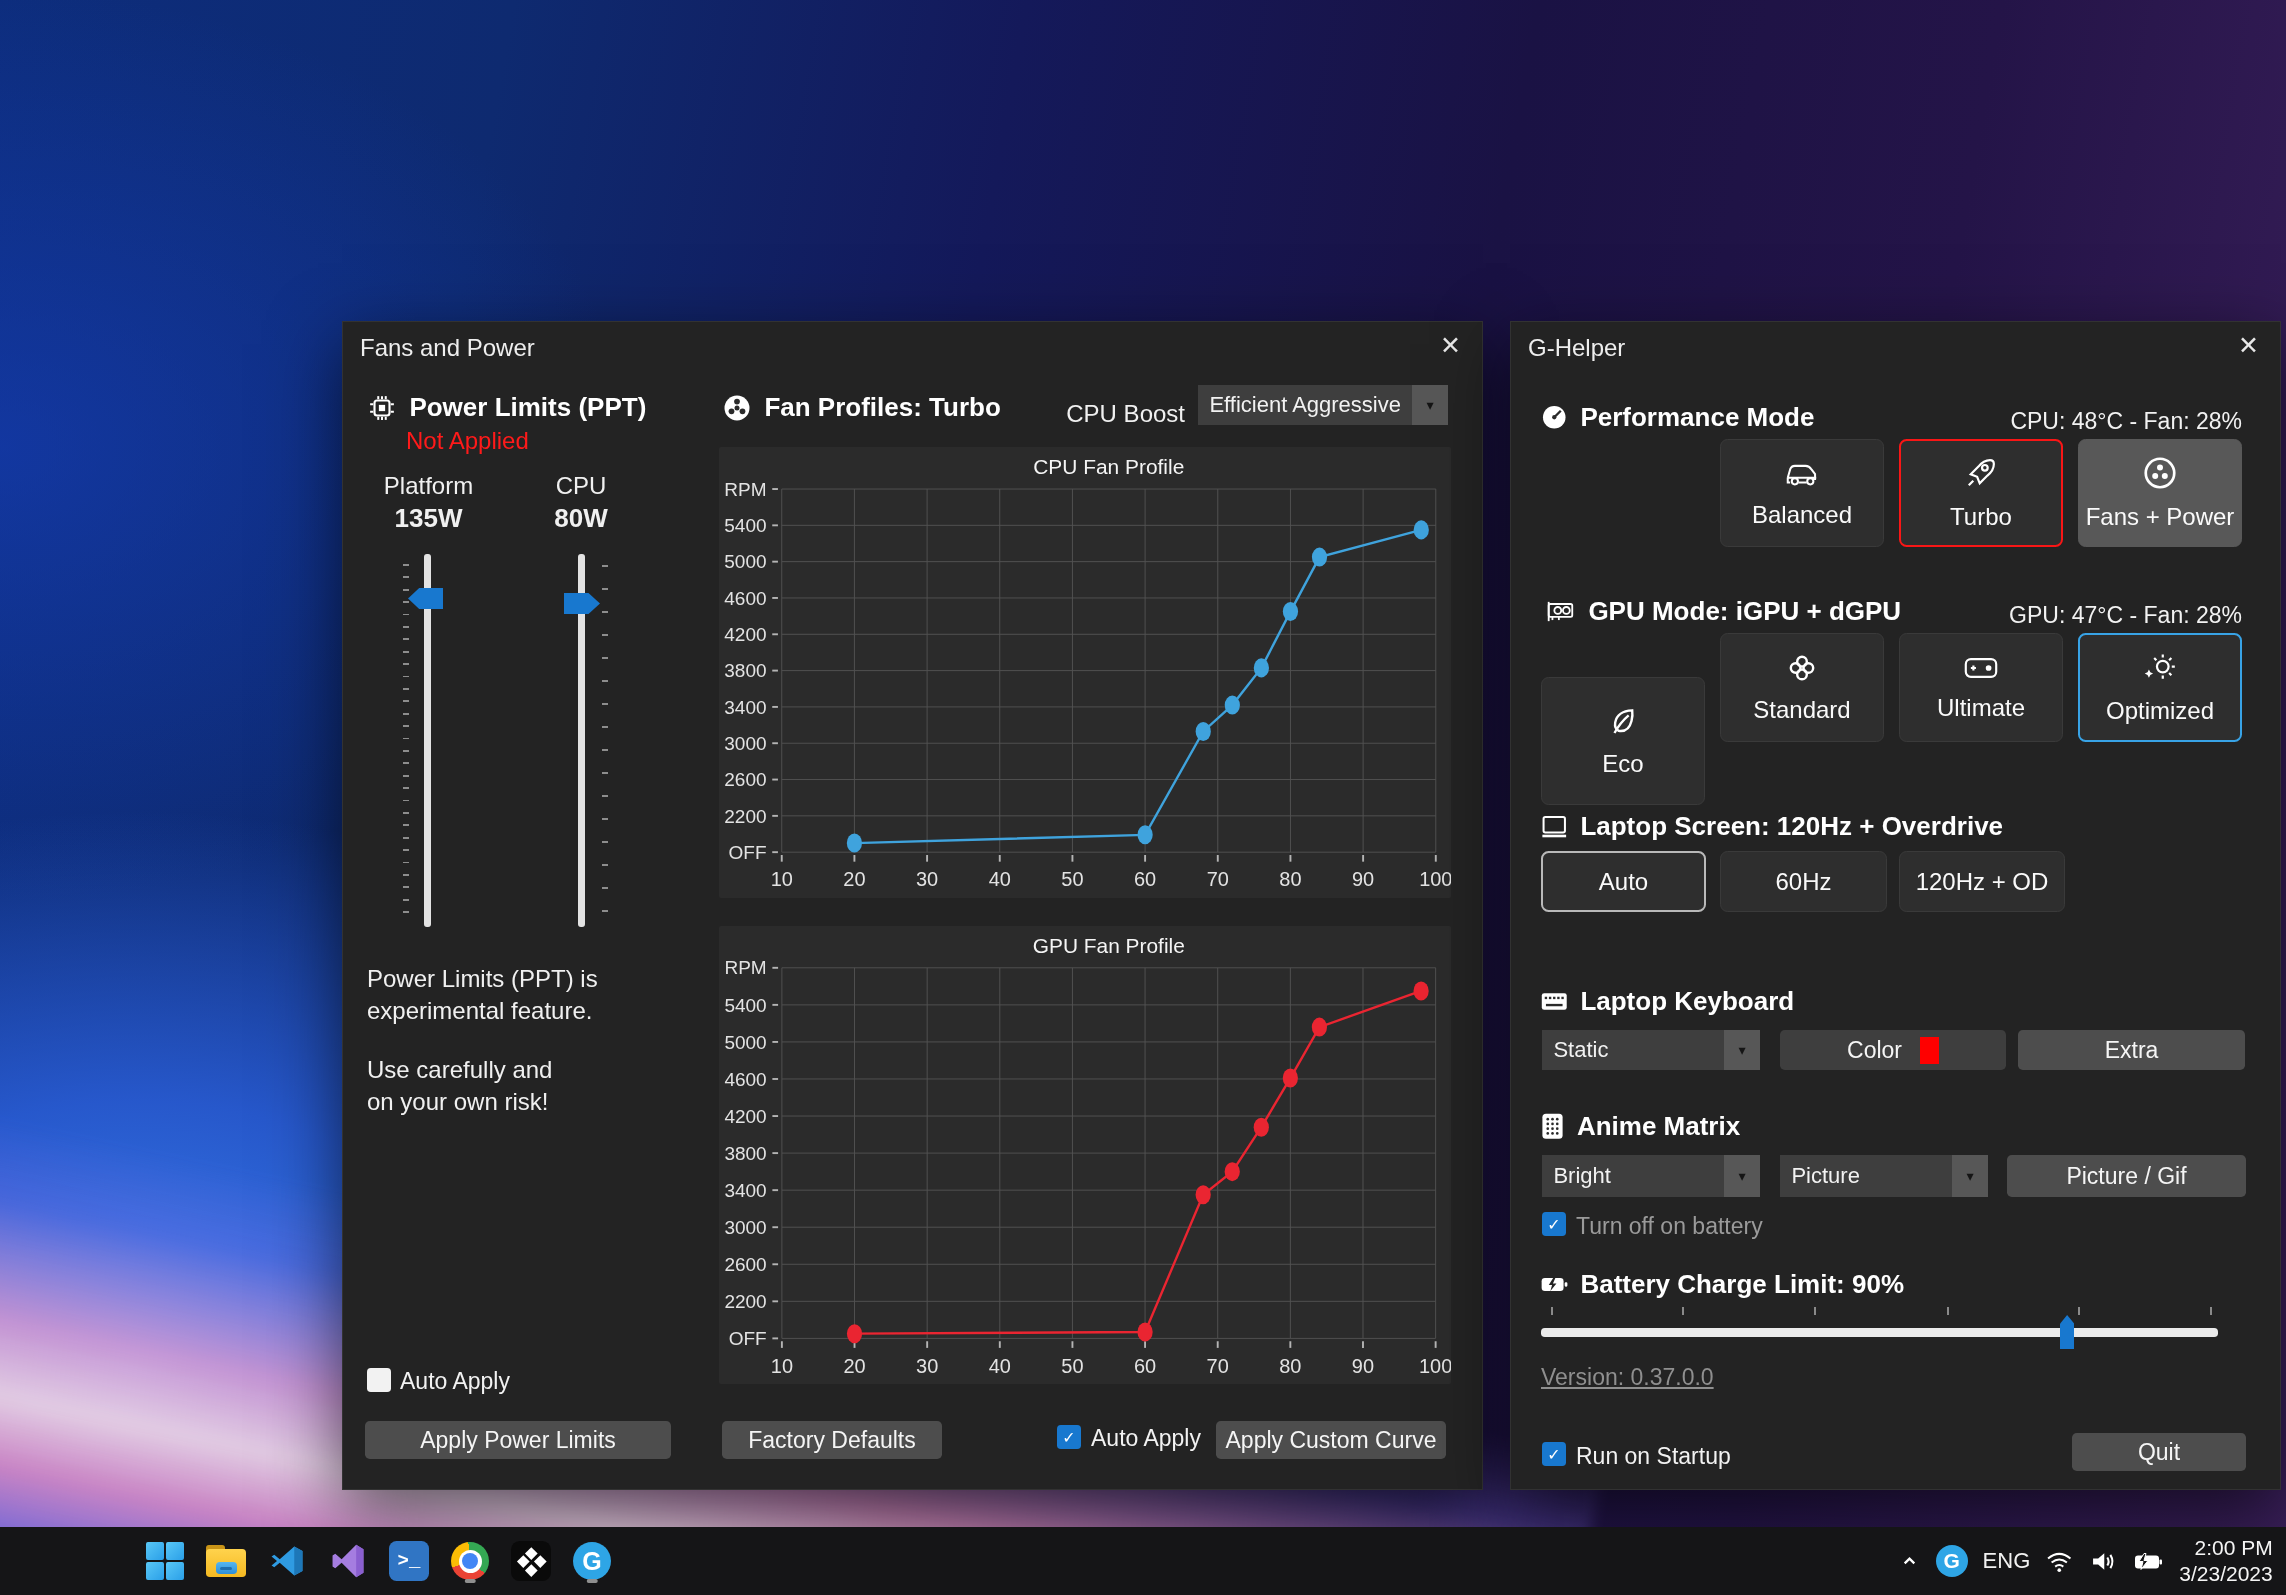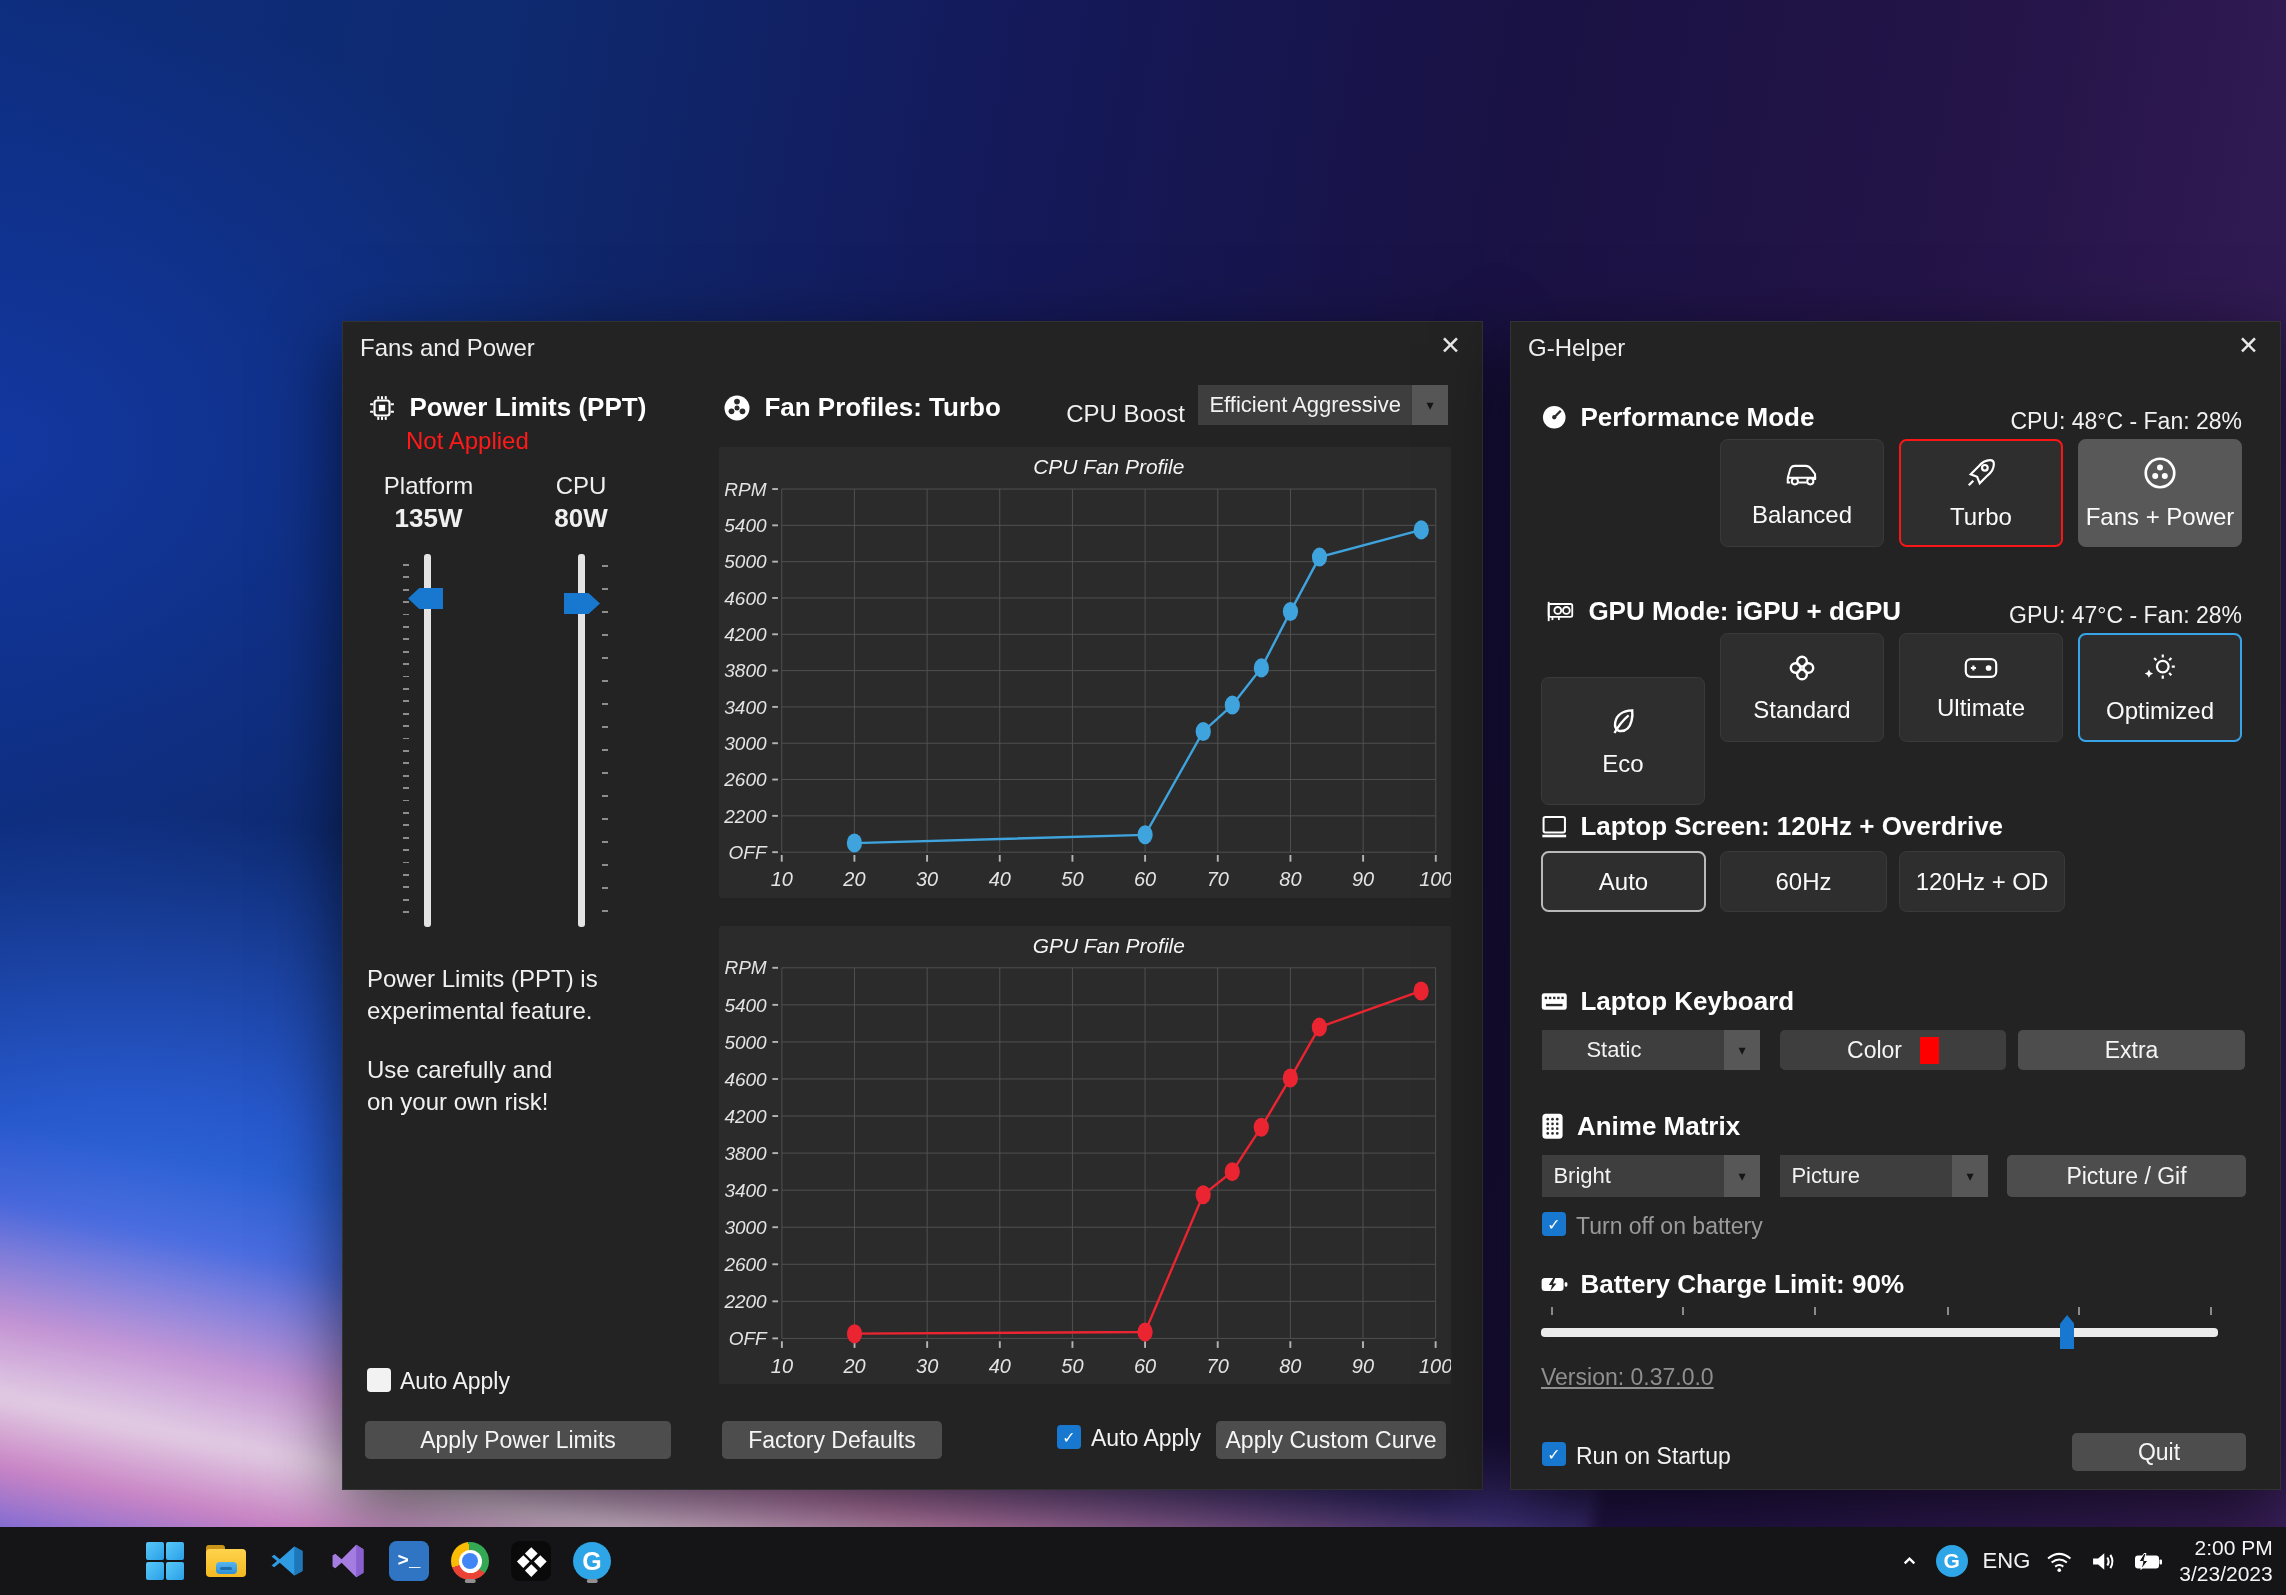--- a/index.html
+++ b/index.html
@@ -20,21 +20,21 @@
   .window { position:absolute; background:#232323; border:1px solid rgba(255,255,255,.07);
     border-radius:0; box-shadow:0 23px 67px rgba(0,0,0,.6); }
   .titlebar { position:absolute; left:0; top:0; right:0; height:46px; }
   .title { position:absolute; left:17px; top:12.4px; font-size:24px; color:#eee; }
   .close-x { position:absolute; right:21px; top:8.6px; font-size:25px; color:#e8e8e8; cursor:pointer; }
   .hdr { position:absolute; display:flex; align-items:center; gap:12.4px; font-size:26px; font-weight:bold; color:#fff; }
   .hdr svg { flex:0 0 auto; }
   .status-txt { position:absolute; font-size:23px; color:#f2f2f2; }
   .btn { position:absolute; background:#4d4d4d; border-radius:4.8px; display:flex;
     align-items:center; justify-content:center; font-size:23px; color:#f5f5f5; cursor:pointer; }
-  .panel { position:absolute; background:#2b2b2b; border-radius:1.9px;font-style:italic; }
+  .panel { position:absolute; background:#2b2b2b; border-radius:1.9px; }
   .dd { position:absolute; background:#3e3e3e; display:flex; align-items:center; cursor:pointer; }
   .dd .dd-label { flex:1; padding-left:11.4px; font-size:22px; color:#f2f2f2; }
   .dd .dd-arrow { width:36px; align-self:stretch; background:#575757; color:#151515;
     display:flex; align-items:center; justify-content:center; font-size:14.3px; }
   .cb { position:absolute; width:24px; height:24px; border-radius:3.8px; background:#f2f2f2; cursor:pointer;
     display:flex; align-items:center; justify-content:center; font-size:16px; color:#fff; }
   .cb.on { background:#1878cf; }
   .cb-label { position:absolute; font-size:23px; color:#f2f2f2; }
   .tile { position:absolute; width:164px; background:#2e2e2e; border:1px solid #3a3a3a; border-radius:7.6px;
     display:flex; flex-direction:column; align-items:center; justify-content:center; gap:11.4px; cursor:pointer; }
@@ -450,21 +450,21 @@
         <rect x="4" y="5" width="2" height="2"></rect>
           <rect x="7.5" y="5" width="2" height="2"></rect>
           <rect x="11" y="5" width="2" height="2"></rect>
           <rect x="14.5" y="5" width="2" height="2"></rect>
           <rect x="18" y="5" width="2" height="2"></rect>
         <rect x="5" y="11" width="14" height="2"></rect>
       </g>
     </svg>
     <span>Laptop Keyboard</span>
   </div>
-  <div class="dd" style="left:31px; top:708px; width:218px; height:40px;padding-left:33px;">
+  <div class="dd" style="left:31px; top:708px; width:218px; height:40px;">
     <span class="dd-label">Static</span>
     <span class="dd-arrow">▾</span>
   </div>
   <div class="btn" style="left:269px; top:708px; width:226px; height:40px; background:#3e3e3e; gap:18px;justify-content:center;">
     <span>Color</span>
     <span style="width:19px; height:27px; background:#ff0000; display:inline-block;"></span>
   </div>
   <div class="btn" style="left:507px; top:708px; width:227px; height:40px;">Extra</div>
 
   <div class="hdr" style="left:28.5px; top:789px;">

